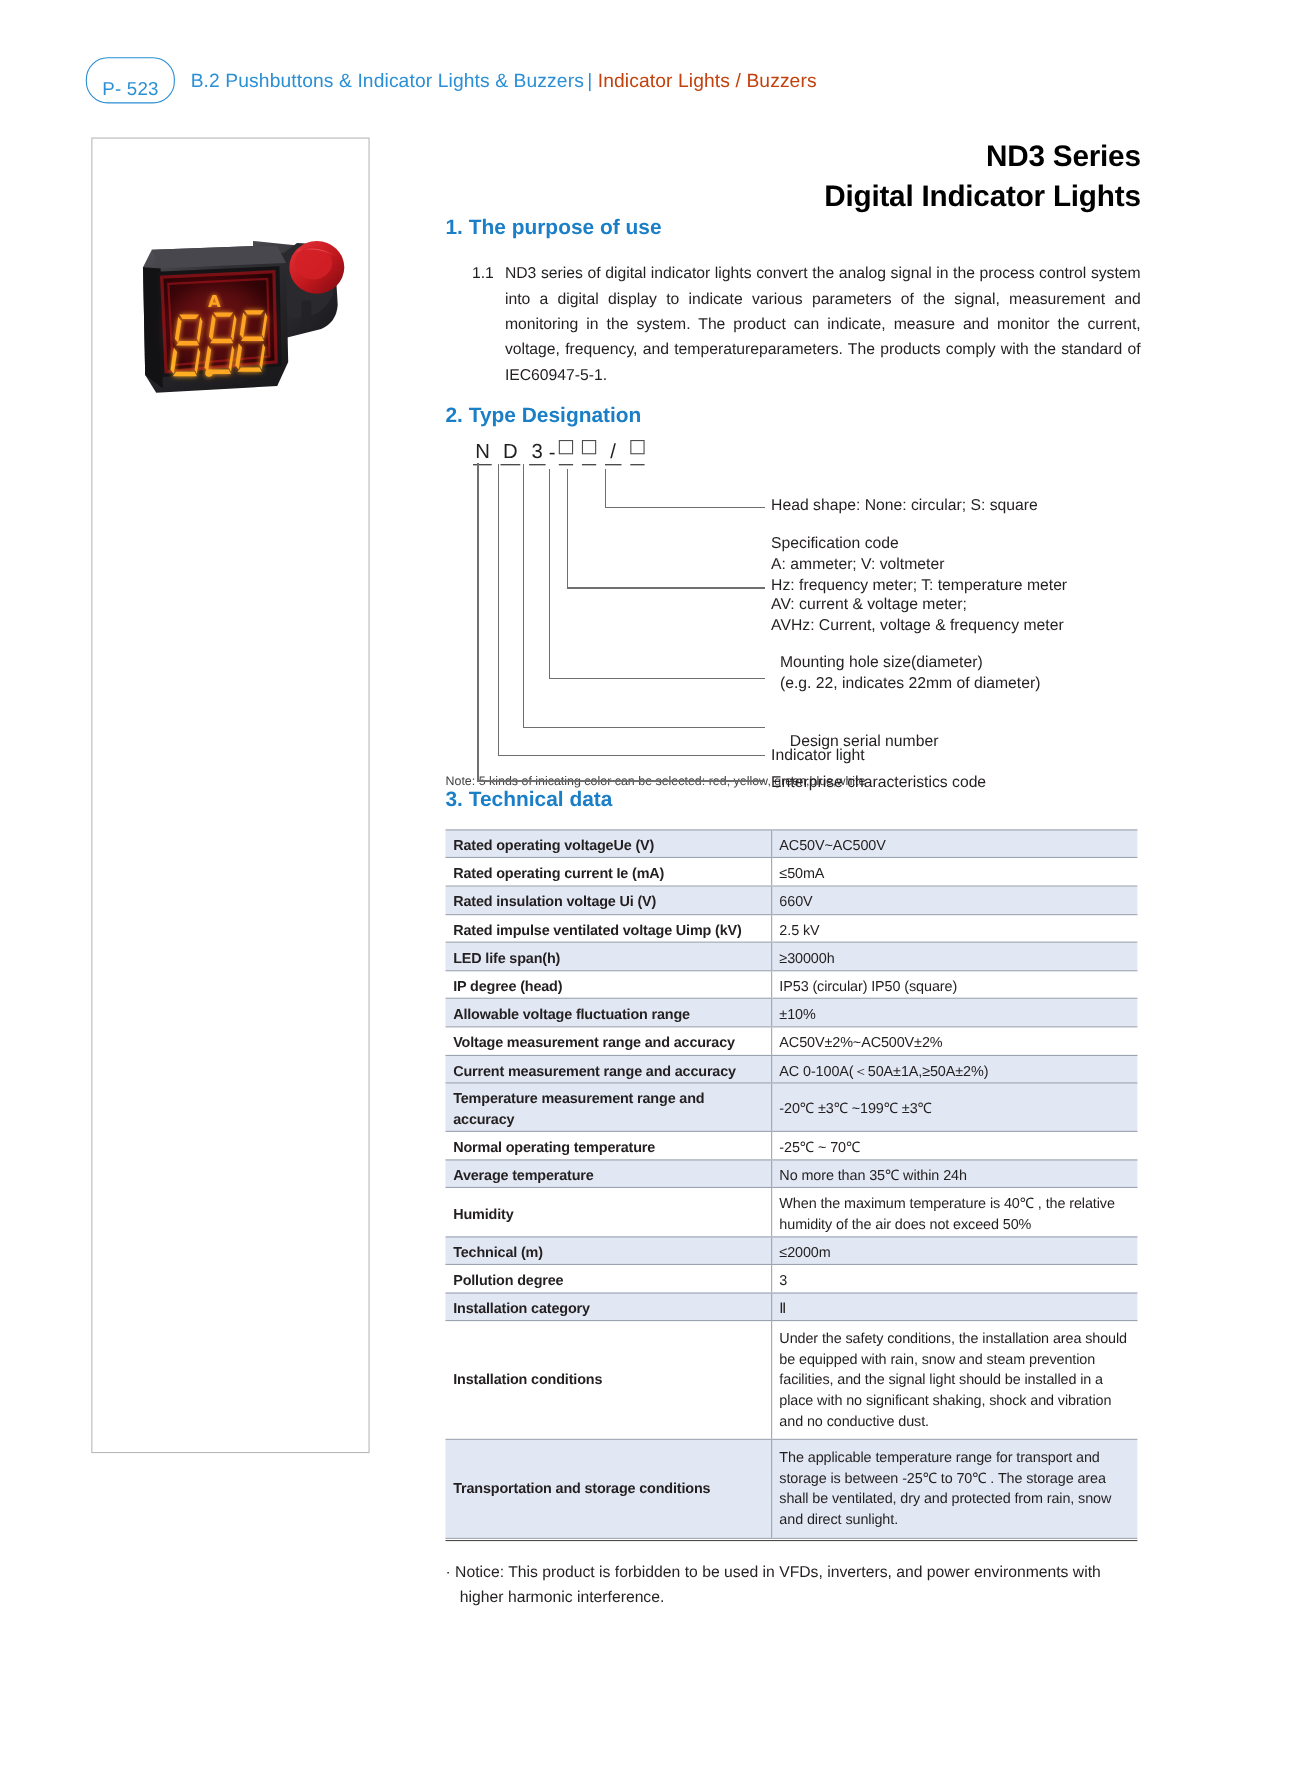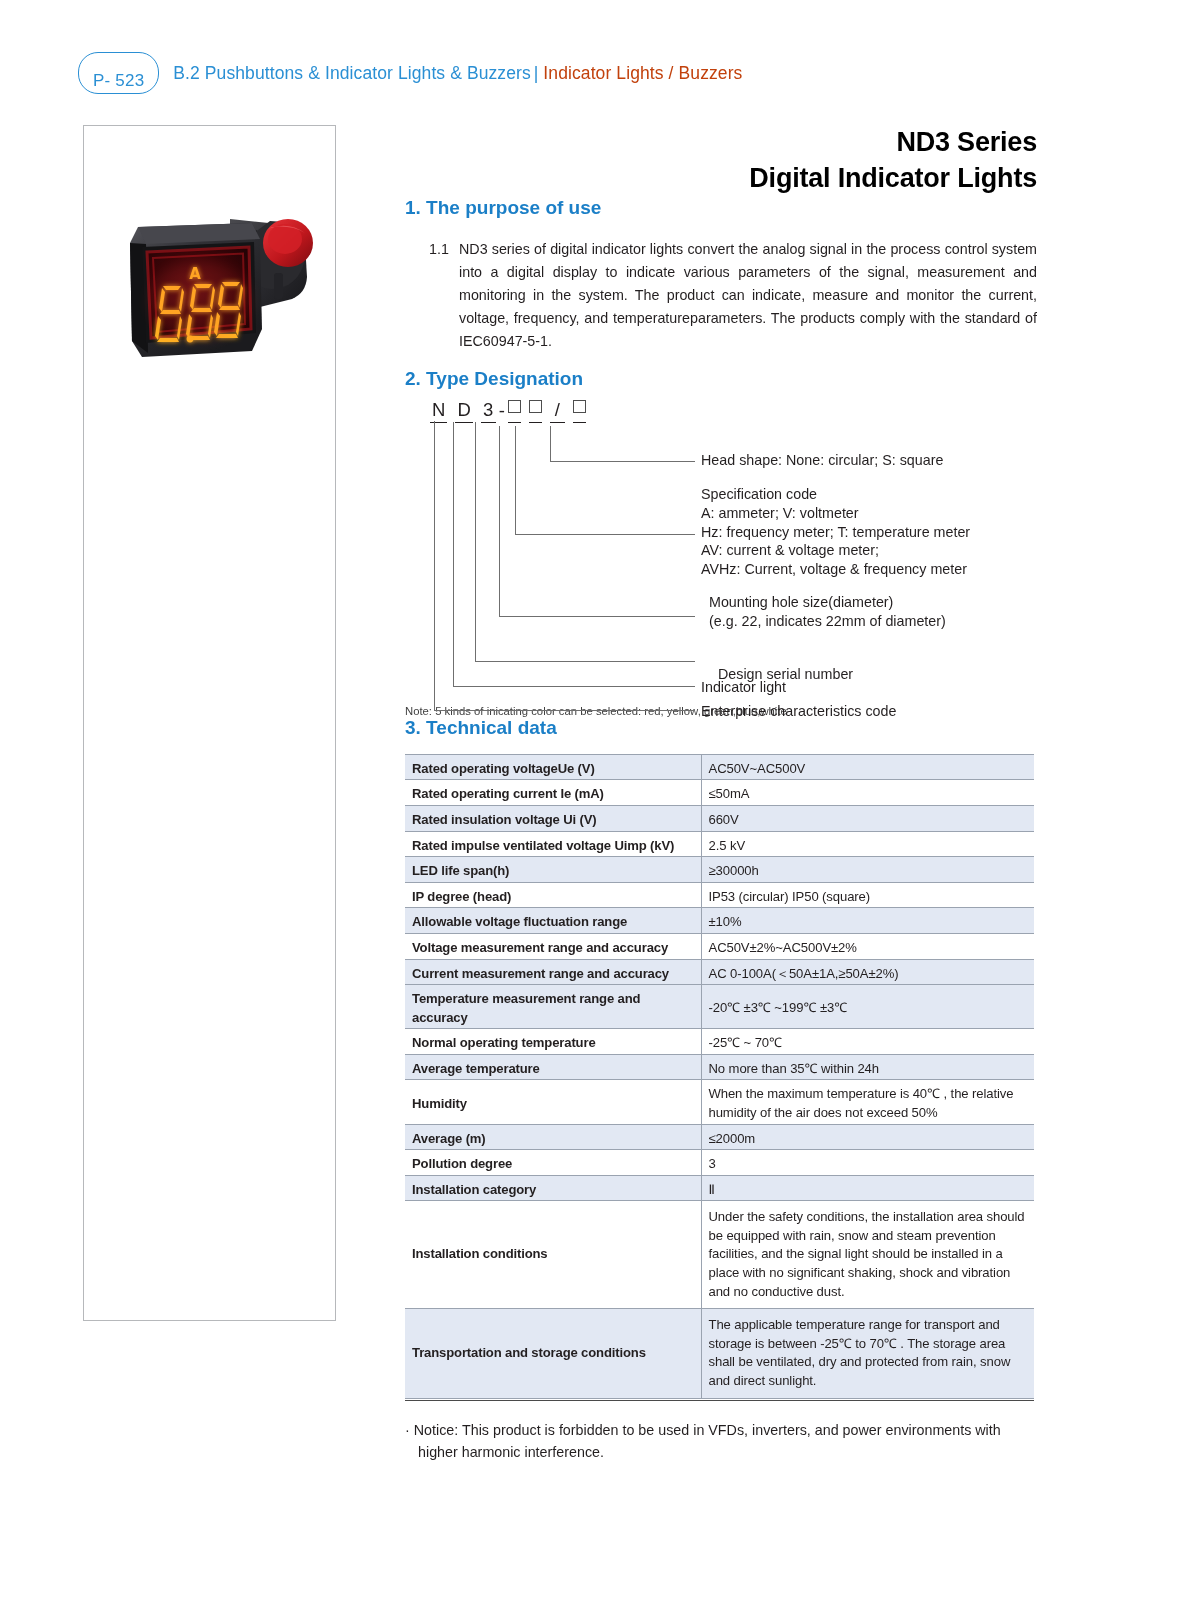--- a/index.html
+++ b/index.html
@@ -437,21 +437,21 @@
         </tr>
         <tr class="shade">
           <td class="k">Average temperature</td>
           <td class="v">No more than 35℃ within 24h</td>
         </tr>
         <tr>
           <td class="k">Humidity</td>
           <td class="v">When the maximum temperature is 40℃ , the relative humidity of the air does not exceed 50%</td>
         </tr>
         <tr class="shade">
-          <td class="k">Average (m)</td>
+          <td class="k">Technical (m)</td>
           <td class="v">≤2000m</td>
         </tr>
         <tr>
           <td class="k">Pollution degree</td>
           <td class="v">3</td>
         </tr>
         <tr class="shade">
           <td class="k">Installation category</td>
           <td class="v">Ⅱ</td>
         </tr>

